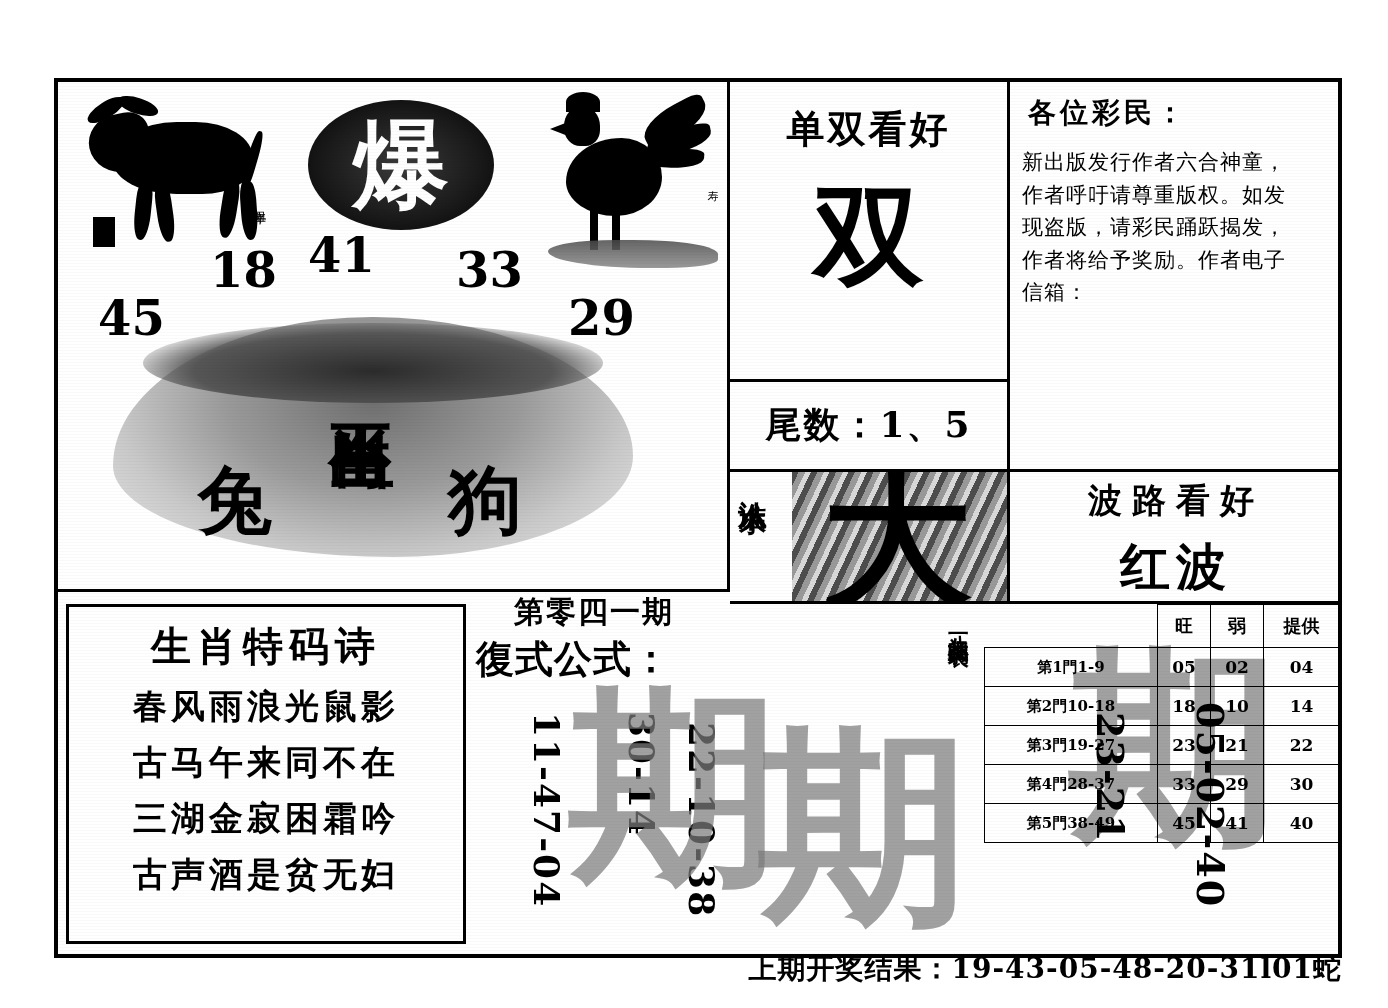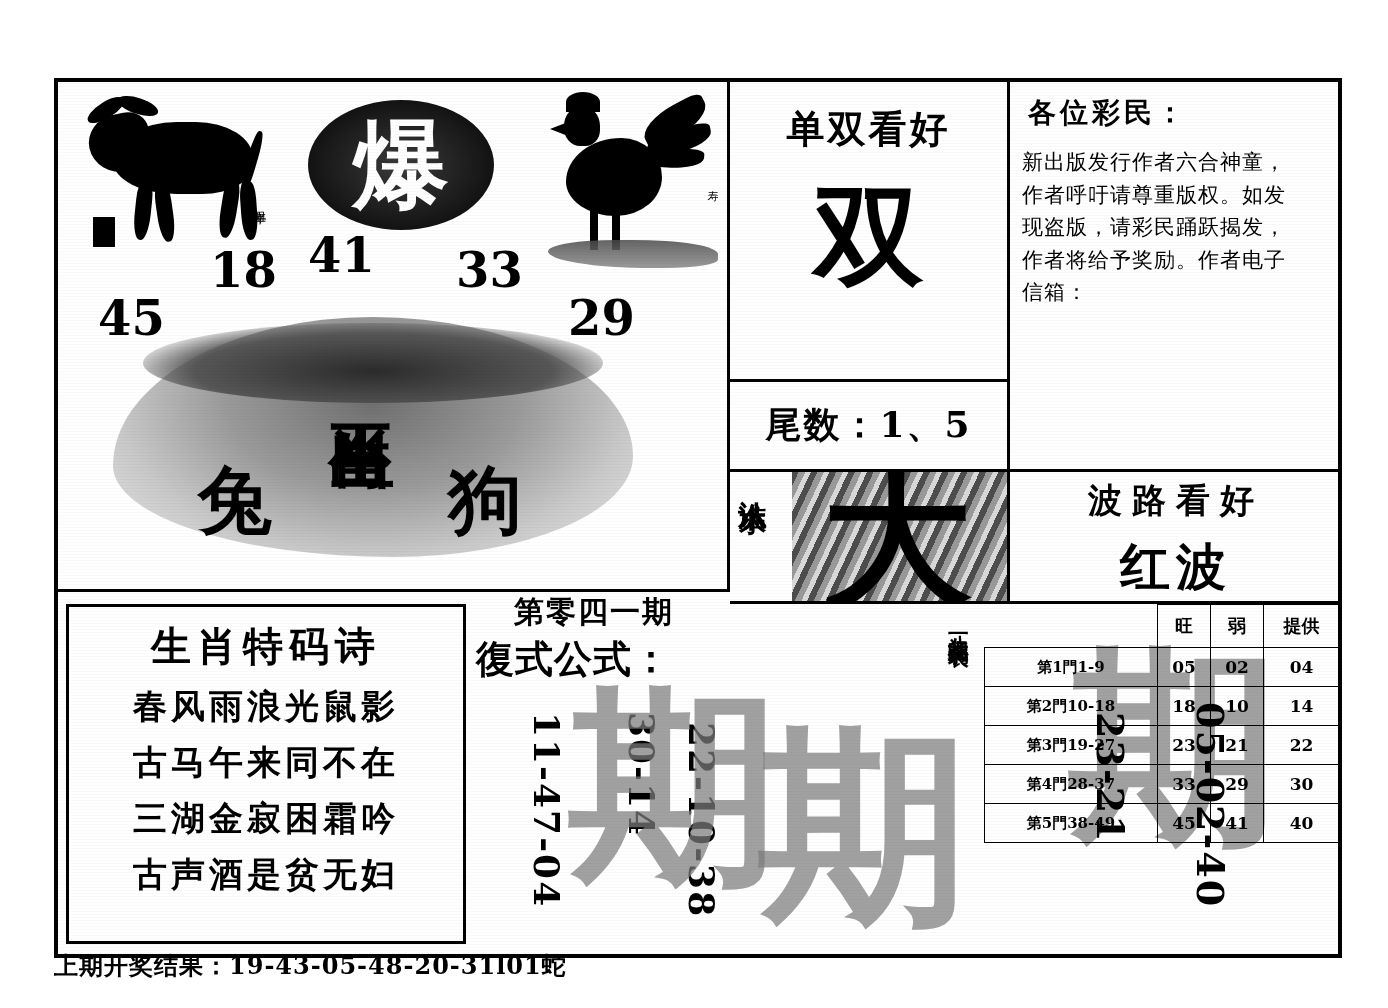--- a/index.html
+++ b/index.html
@@ -448,22 +448,22 @@
     font-size: 15px;
     white-space: nowrap;
   }
   table.data tr:first-child th:first-child { border-top: none; border-left: none; }
 
   
   #bottom-strip {
     position: absolute;
     left: 54px; top: 950px;
     width: 1288px;
-    text-align: left;
-    font-size: 24px;
+    text-align: right;
+    font-size: 28px;
     font-weight: 700;
     letter-spacing: 1px;
   }
 
   
   #grain {
     position: absolute;
     inset: 0;
     pointer-events: none;
     background-image:

